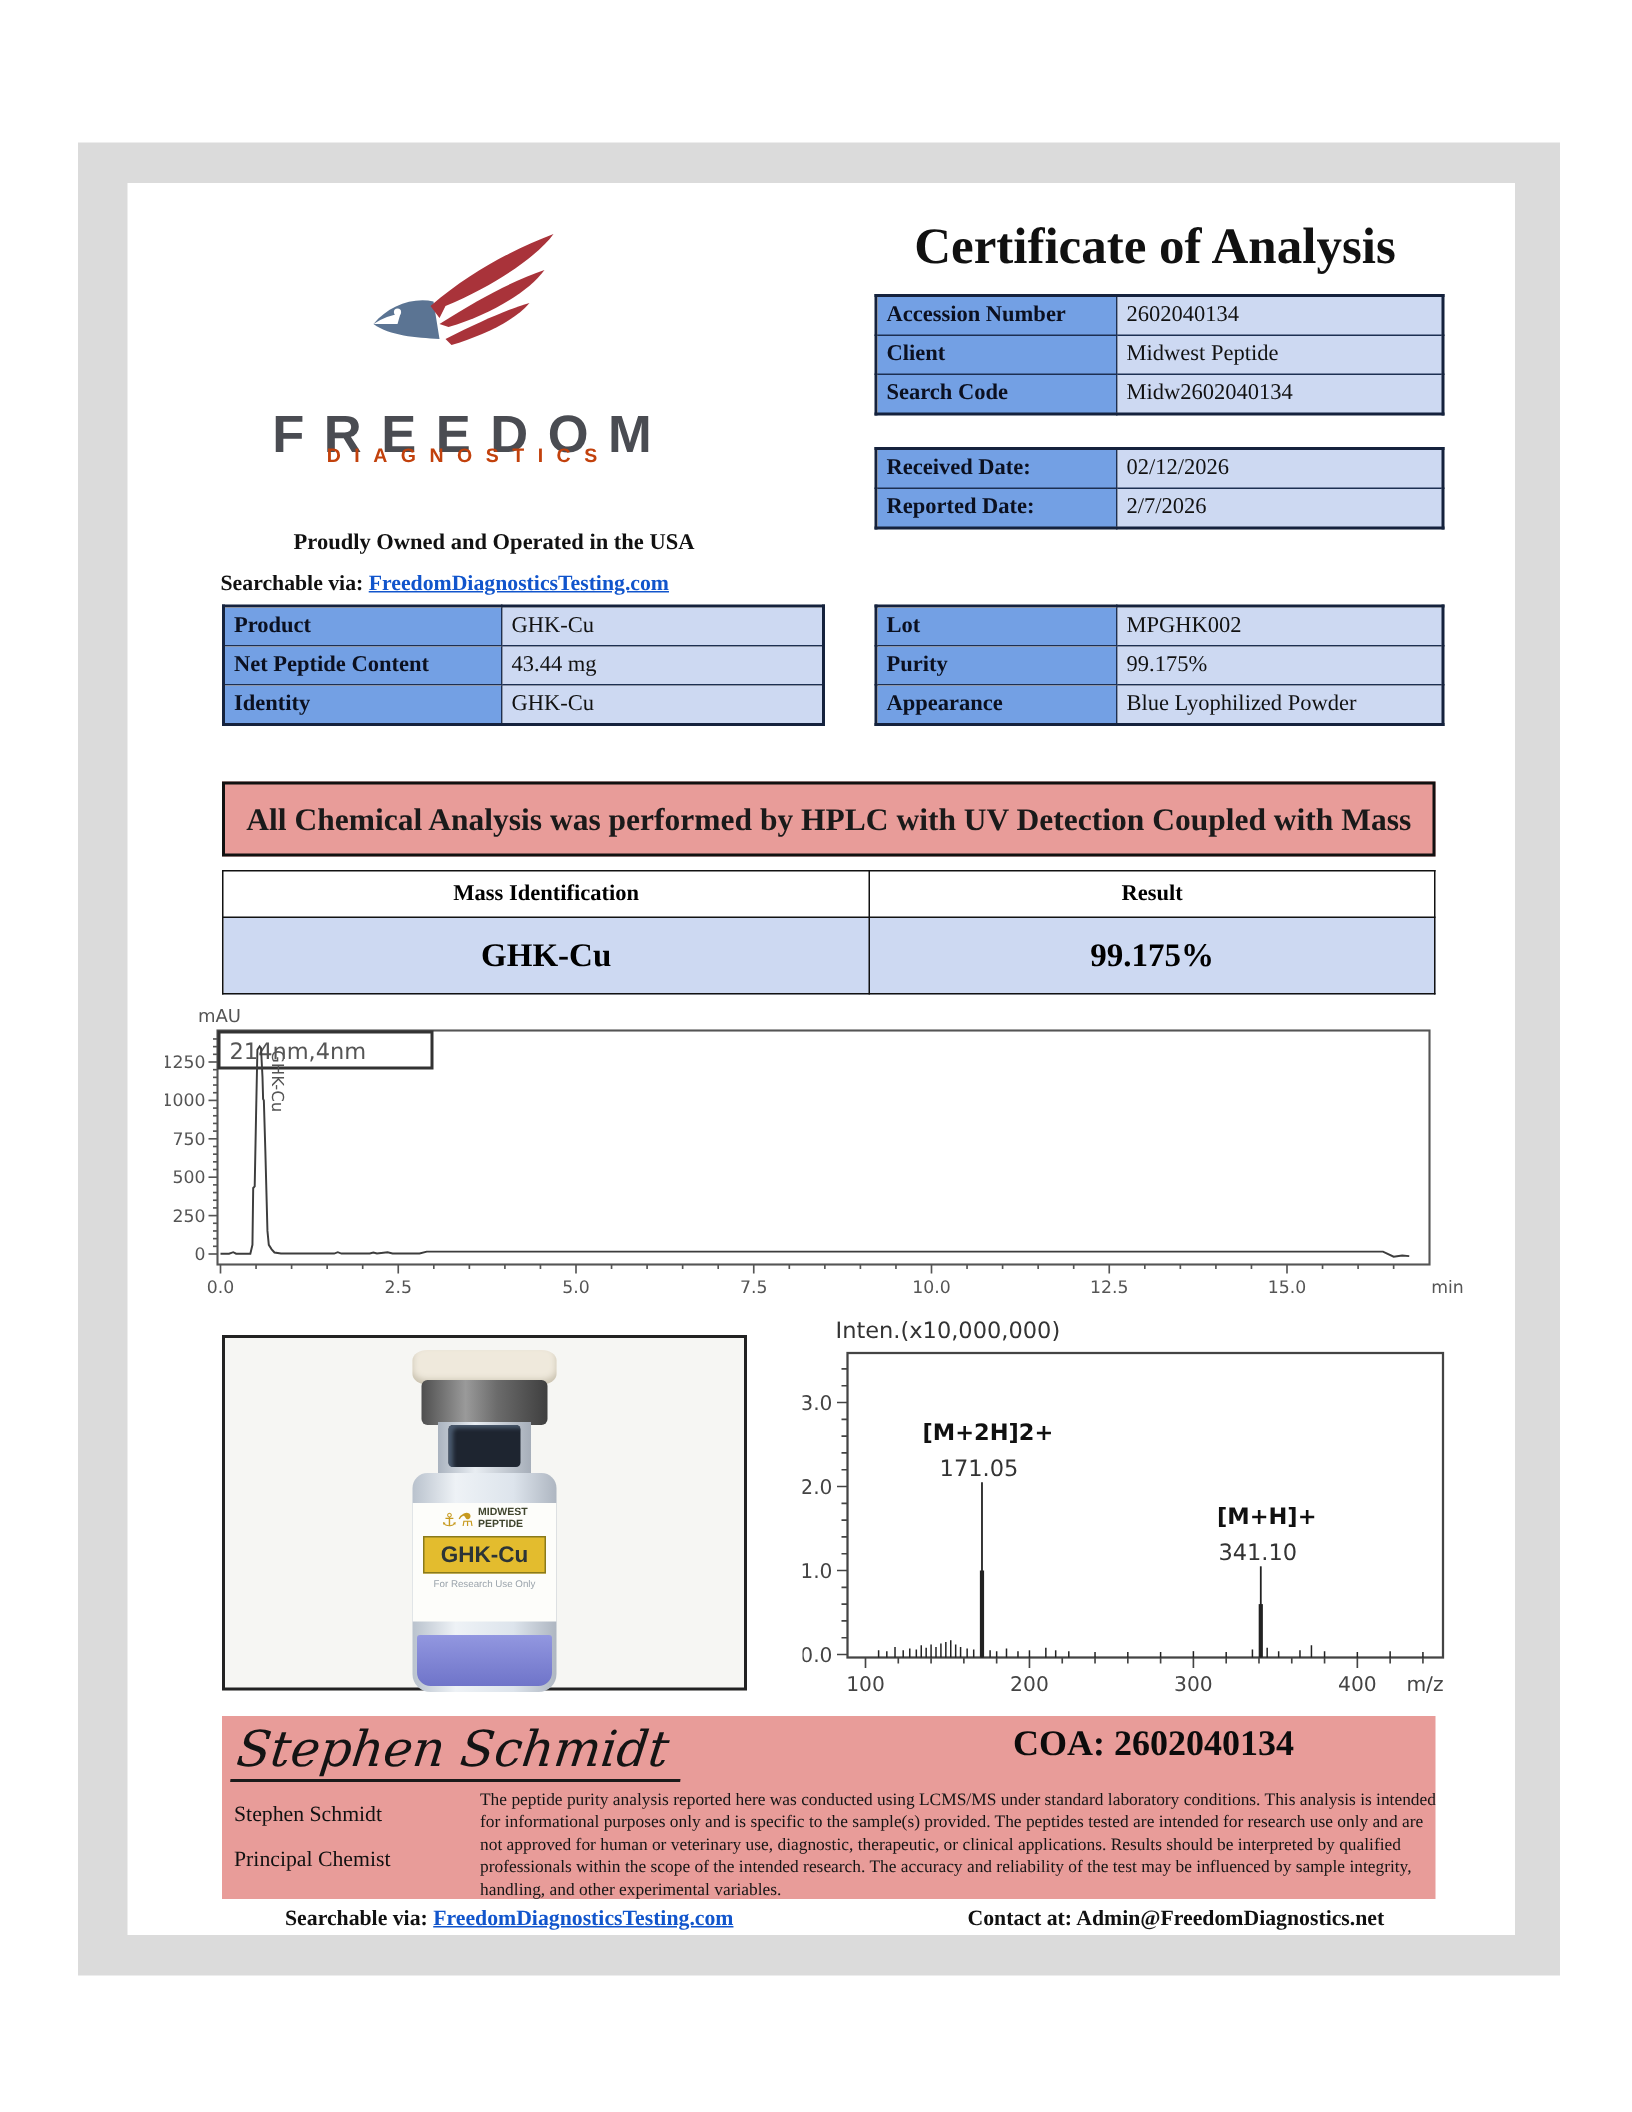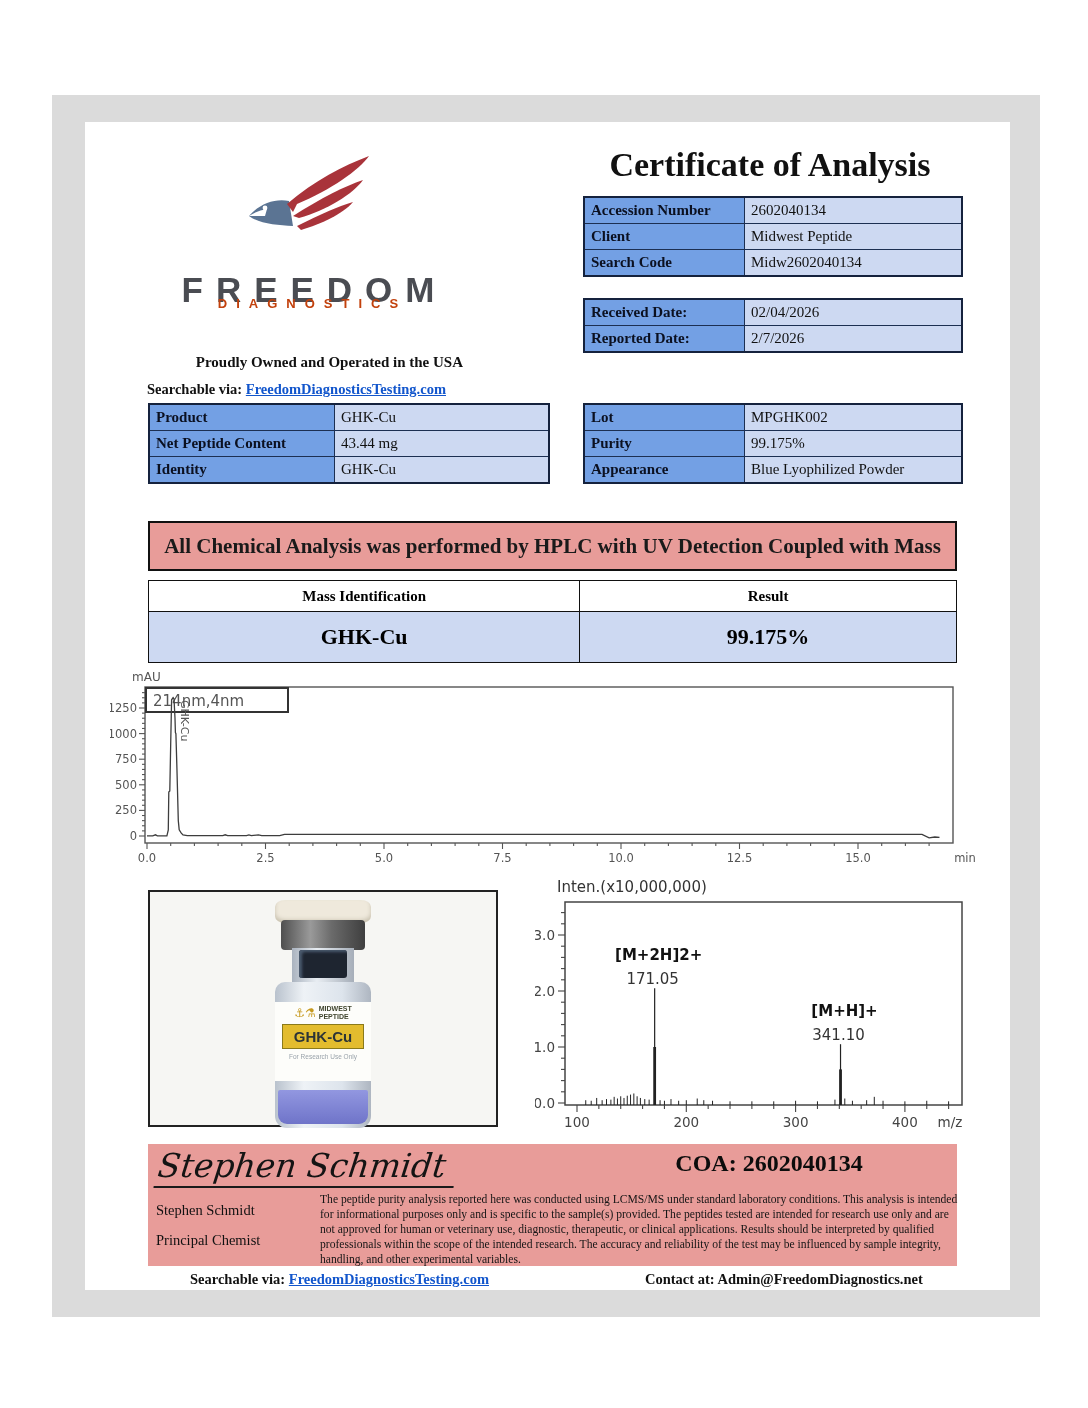--- a/index.html
+++ b/index.html
@@ -107,21 +107,21 @@
           <tr>
             <td class="lbl" style="width: 147px;">Search Code</td>
             <td class="val">Midw2602040134</td>
           </tr>
         </tbody>
       </table>
     <table class="ctable" style="left:498px;top:176px;width:380px;padding-left:47px;">
         <tbody>
           <tr>
             <td class="lbl" style="width: 147px;">Received Date:</td>
-            <td class="val">02/04/2026</td>
+            <td class="val">02/12/2026</td>
           </tr>
           <tr>
             <td class="lbl" style="width: 147px;">Reported Date:</td>
             <td class="val">2/7/2026</td>
           </tr>
         </tbody>
       </table>
     <table class="ctable" style="left:63px;top:281px;width:402px;">
         <tbody>
           <tr>

